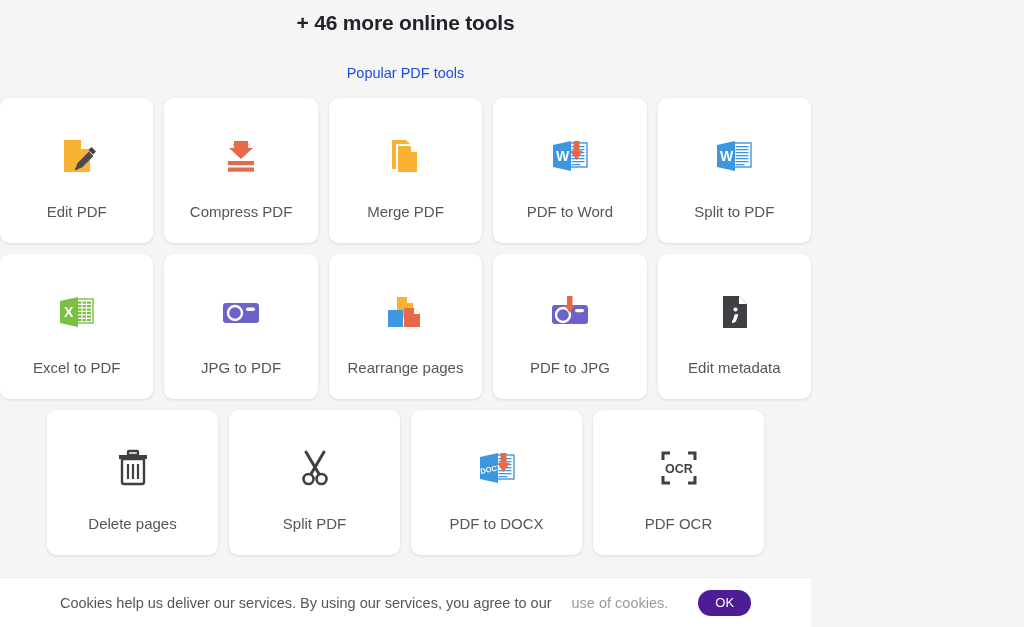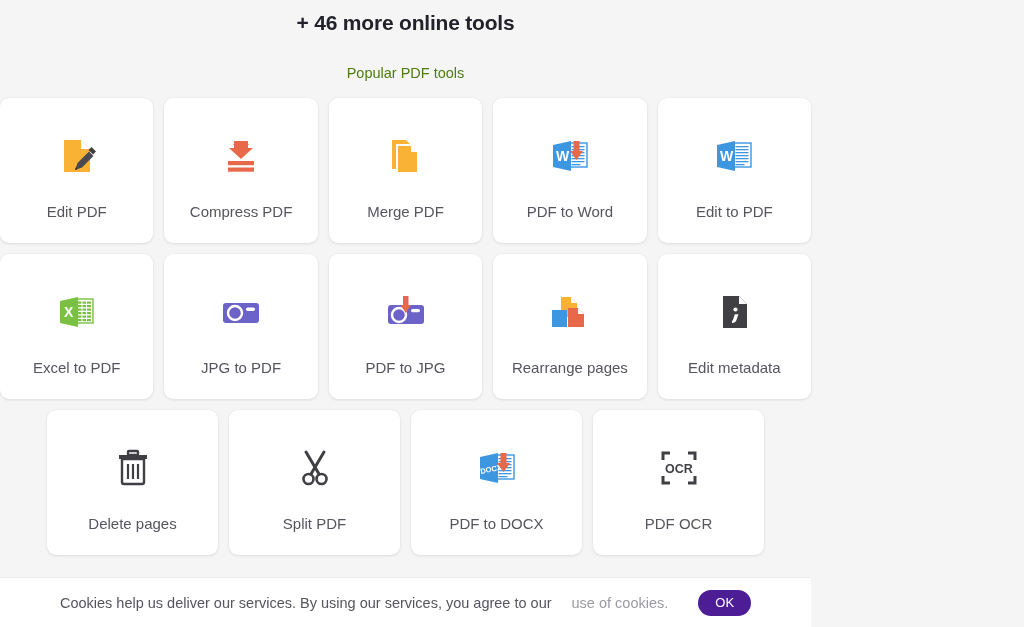--- a/index.html
+++ b/index.html
@@ -31,21 +31,21 @@
     font-size: 21px;
     font-weight: bold;
     color: #22222a;
     letter-spacing: -0.2px;
     margin: 6px 0 0 0;
     line-height: 26px;
   }
   .subheading {
     text-align: center;
     font-size: 14.5px;
-    color: #4d7c0f;
+    color: #1d4ed8;
     margin-top: 28px;
     line-height: 18px;
   }
   .grid {
     margin-top: 16px;
   }
   .row {
     display: flex;
     justify-content: center;
     gap: 11px;
@@ -194,21 +194,21 @@
                 <rect x="24.5" y="18" width="13" height="1.3"></rect>
                 <rect x="24.5" y="21" width="13" height="1.3"></rect>
                 <rect x="24.5" y="24" width="13" height="1.3"></rect>
                 <rect x="24.5" y="27" width="13" height="1.3"></rect>
                 <rect x="24.5" y="30" width="9" height="1.3"></rect>
               </g>
               <path d="M6 11 L24 7 v30 L6 33 Z" fill="#3c96e0"></path>
               <text x="9" y="27" font-family="'Liberation Sans',sans-serif" font-size="14" font-weight="bold" fill="#ffffff">W</text>
             </svg>
           </div>
-          <div class="card-label">Edit to PDF</div>
+          <div class="card-label">Split to PDF</div>
         </div>
 
       </div>
 
       <div class="row">
 
         <div class="card">
           <div class="icon-wrap">
             <svg width="46" height="44" viewBox="0 0 46 44">
               <rect x="22" y="9" width="17" height="24" fill="#ffffff" stroke="#7ac043" stroke-width="1.4"></rect>
@@ -238,41 +238,41 @@
               <circle cx="17" cy="23" r="7" fill="none" stroke="#ffffff" stroke-width="2.4"></circle>
               <rect x="28" y="17.5" width="9" height="3.4" rx="1.7" fill="#ffffff"></rect>
             </svg>
           </div>
           <div class="card-label">JPG to PDF</div>
         </div>
 
         <div class="card">
           <div class="icon-wrap">
             <svg width="46" height="44" viewBox="0 0 46 44">
+              <path d="M14 7 h10 l6 6 v14 h-16 Z" fill="#f9b233"></path>
+              <path d="M24 7 l6 6 h-6 Z" fill="#ffffff"></path>
+              <rect x="5" y="20" width="15" height="17" fill="#3c96e0"></rect>
+              <path d="M21 18 h10 l6 6 v13 h-16 Z" fill="#e8694a"></path>
+              <path d="M31 18 l6 6 h-6 Z" fill="#ffffff"></path>
+            </svg>
+          </div>
+          <div class="card-label">Rearrange pages</div>
+        </div>
+
+        <div class="card">
+          <div class="icon-wrap">
+            <svg width="46" height="44" viewBox="0 0 46 44">
               <rect x="5" y="15" width="36" height="19" rx="3" fill="#6c63c8"></rect>
               <circle cx="16" cy="25" r="7" fill="none" stroke="#ffffff" stroke-width="2.4"></circle>
               <rect x="28" y="19" width="9" height="3.2" rx="1.6" fill="#ffffff"></rect>
               <rect x="20" y="6" width="5.5" height="10" fill="#e8694a"></rect>
               <polygon points="17.5,15 28,15 22.8,23" fill="#e8694a"></polygon>
             </svg>
           </div>
           <div class="card-label">PDF to JPG</div>
-        </div>
-
-        <div class="card">
-          <div class="icon-wrap">
-            <svg width="46" height="44" viewBox="0 0 46 44">
-              <path d="M14 7 h10 l6 6 v14 h-16 Z" fill="#f9b233"></path>
-              <path d="M24 7 l6 6 h-6 Z" fill="#ffffff"></path>
-              <rect x="5" y="20" width="15" height="17" fill="#3c96e0"></rect>
-              <path d="M21 18 h10 l6 6 v13 h-16 Z" fill="#e8694a"></path>
-              <path d="M31 18 l6 6 h-6 Z" fill="#ffffff"></path>
-            </svg>
-          </div>
-          <div class="card-label">Rearrange pages</div>
         </div>
 
         <div class="card">
           <div class="icon-wrap">
             <svg width="44" height="44" viewBox="0 0 44 44">
               <path d="M11 6 h16 l8 8 v24 h-24 Z" fill="#3f3f44"></path>
               <path d="M27 6 l8 8 h-8 Z" fill="#ffffff"></path>
               <circle cx="23.5" cy="19.5" r="2.1" fill="#ffffff"></circle>
               <path d="M20 33 q3.5 0 4.6 -3.2 l1.8 -5.6 h-3.6 l-1.8 5.6 q-0.4 1 -1 1 Z" fill="#ffffff"></path>
             </svg>

